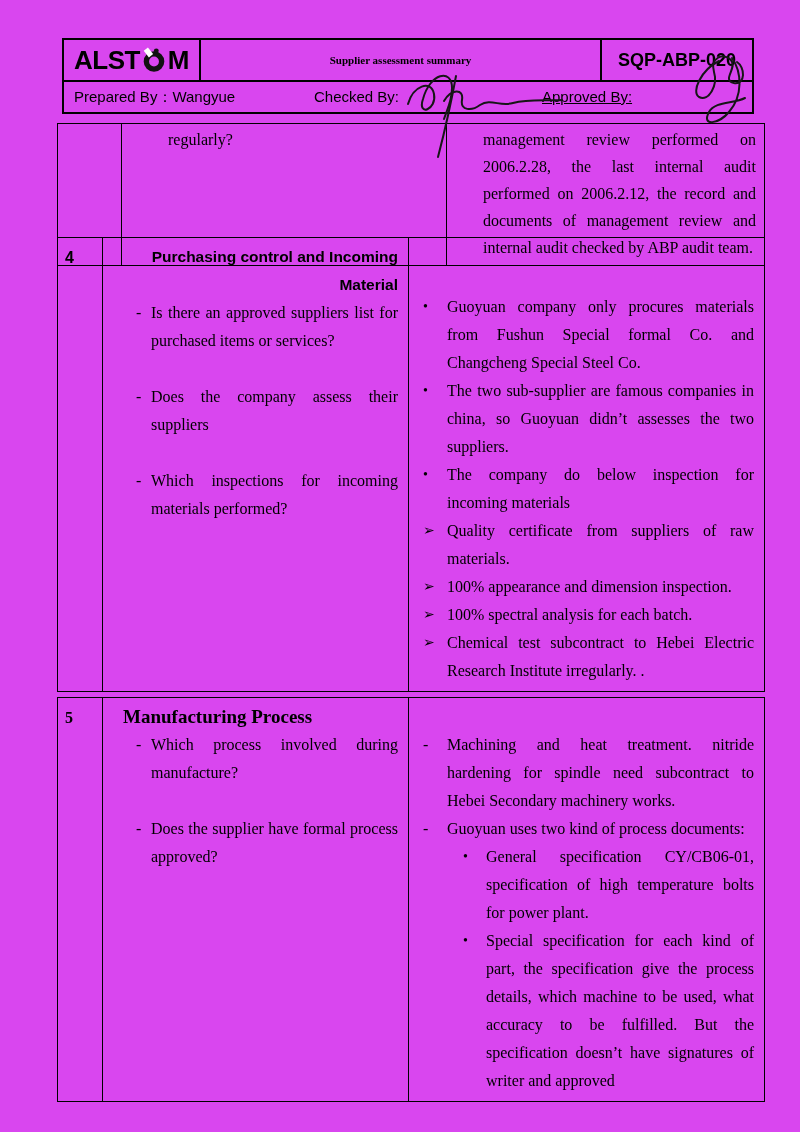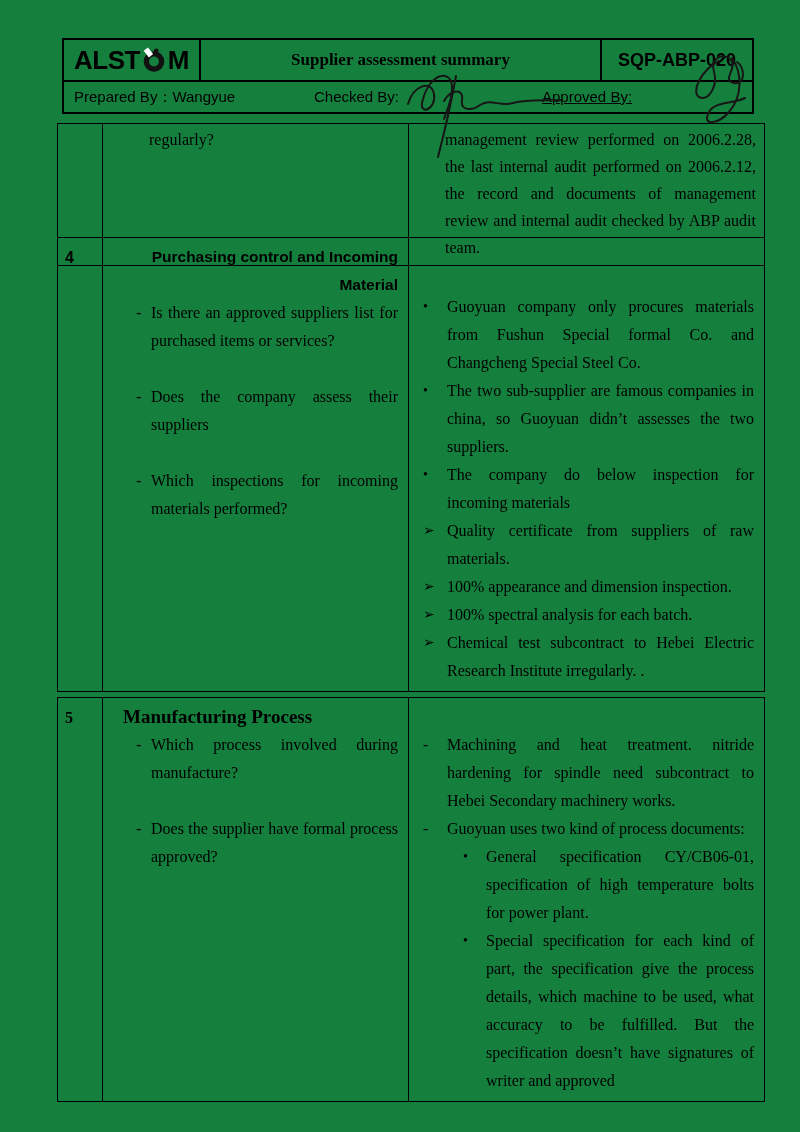--- a/index.html
+++ b/index.html
@@ -1,48 +1,48 @@
 <!DOCTYPE html>
 <html><head>
 <meta charset="utf-8">
 <style>
   html,body{margin:0;padding:0;background:#e8e8e8;}
   .page{
     position:relative;
     width:800px;height:1132px;
     margin:0 auto;
-    background:#15803d;
+    background:#d946ef;
     font-family:"Liberation Serif", serif;
     color:#000;
     overflow:hidden;
   }
   
   .htable{
     position:absolute;left:62px;top:38px;width:688px;
     border:2px solid #000;
   }
   .hrow1{display:grid;grid-template-columns:137px 1fr 150px;height:40px;border-bottom:2px solid #000;}
   .hcell{display:flex;align-items:center;justify-content:center;}
   .hcell.logo{border-right:2px solid #000;font-family:"Liberation Sans",sans-serif;font-weight:bold;font-size:26px;letter-spacing:-.5px;}
   .logo-o{width:26px;height:26px;margin:0 1px;display:block;}
-  .hcell.title{font-weight:bold;font-size:17px;border-right:2px solid #000;}
+  .hcell.title{font-weight:bold;font-size:11px;border-right:2px solid #000;}
   .hcell.doc{font-family:"Liberation Sans",sans-serif;font-weight:bold;font-size:18px;}
   .hrow2{position:relative;height:30px;font-family:"Liberation Sans",sans-serif;font-size:15px;text-align:right;}
   .hrow2 .pb{position:absolute;left:10px;top:6px;}
   .hrow2 .cb{position:absolute;left:250px;top:6px;}
   .hrow2 .ab{position:absolute;left:478px;top:6px;text-decoration:underline;}
   
   .btable{
     position:absolute;left:57px;width:706px;
     display:grid;grid-template-columns:44px 306px 1fr;
     border:1.5px solid #000;
     font-size:16px;line-height:28px;
   }
   .btable .c2,.btable .c3{border-left:1.5px solid #000;}
-  .cont{top:123px;line-height:27px;}
+  .cont{top:123px;line-height:27px;gap:19px;}
   .cont .c2{padding:2px 8px 0 46px;min-height:106px;}
   .cont .c3{padding:2px 8px 4px 36px;text-align:justify;}
   .num{padding:6px 0 0 7px;font-weight:bold;}
   .num.sans{font-family:"Liberation Sans",sans-serif;font-size:16px;}
   .qcell{padding:5px 10px 12px 0;}
   .sec-title{margin-left:20px;font-weight:bold;}
   .h-sans{font-family:"Liberation Sans",sans-serif;font-size:15.5px;line-height:28px;text-align:right;}
   .h-serif{font-family:Liberation Serif, serif;font-size:19px;line-height:28px;}
   .q-item{display:flex;margin-left:33px;}
   .q-item + .q-item{margin-top:28px;}

